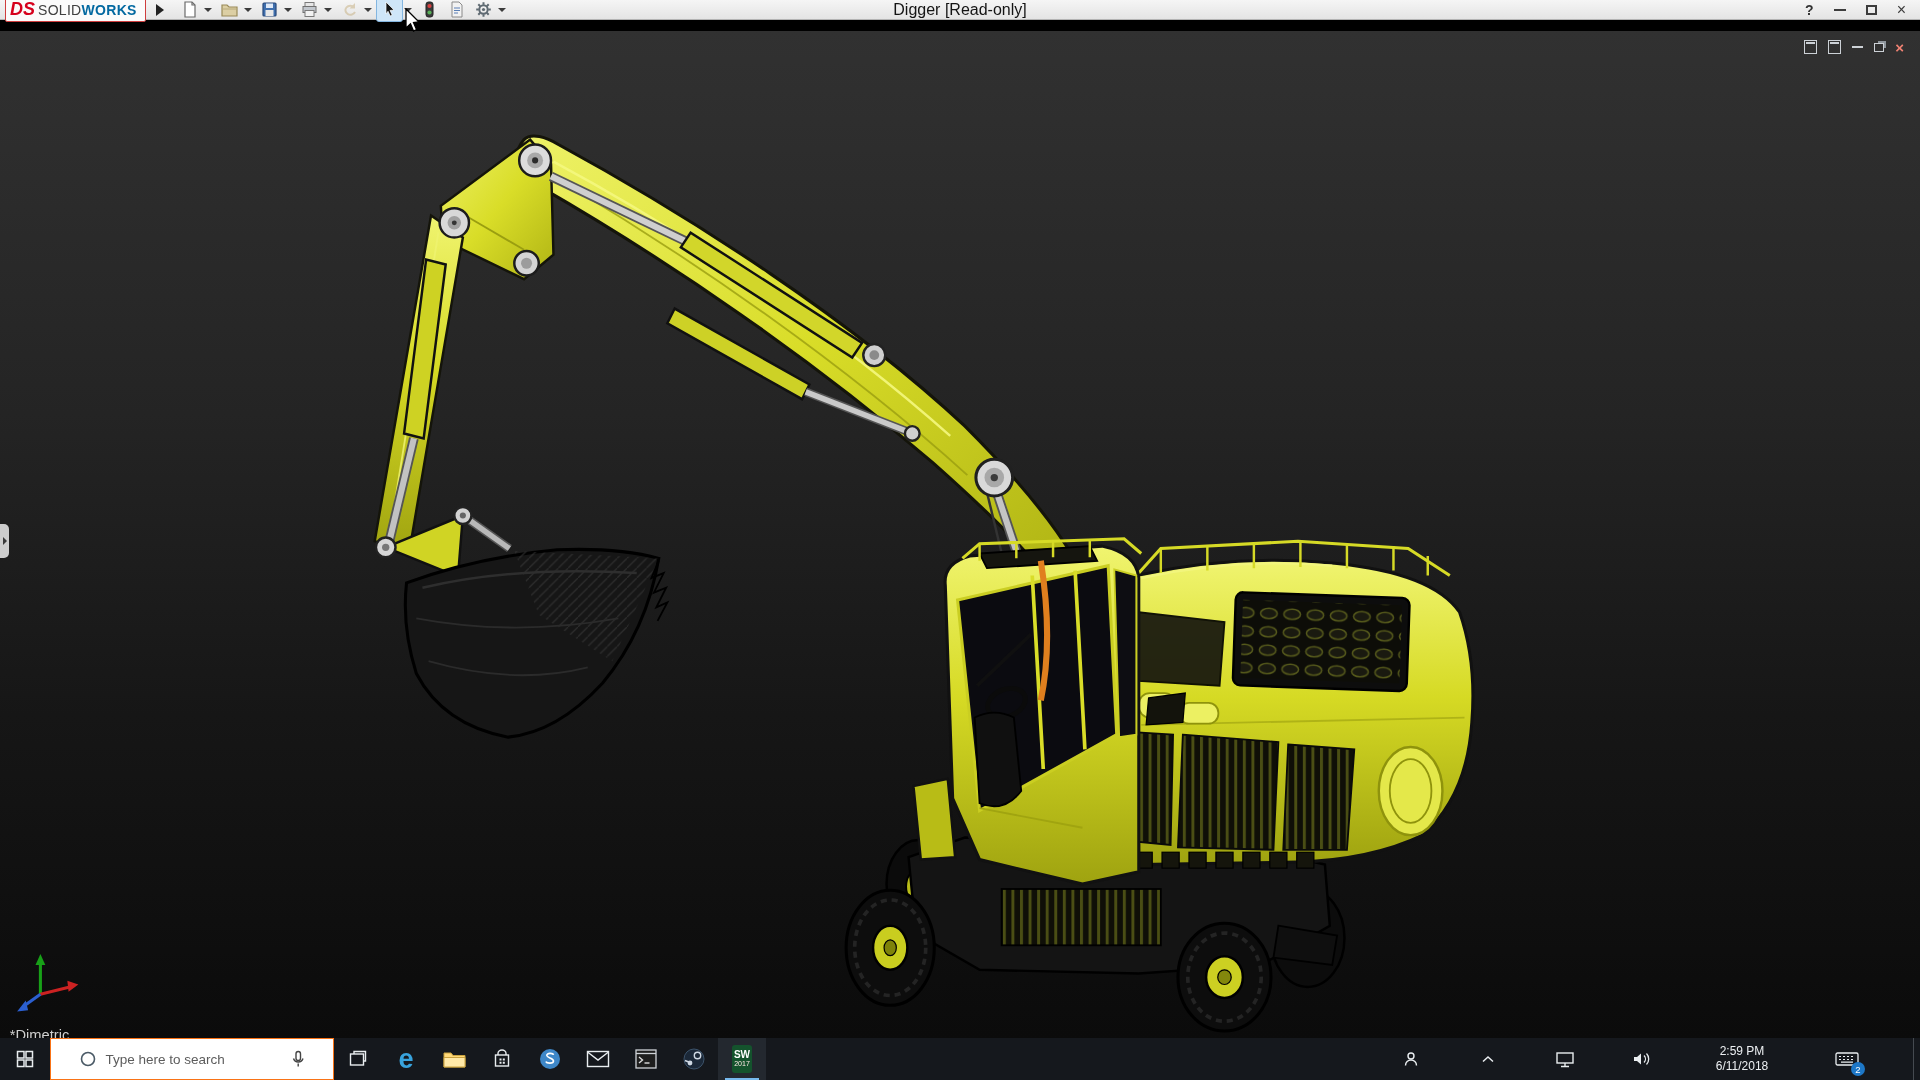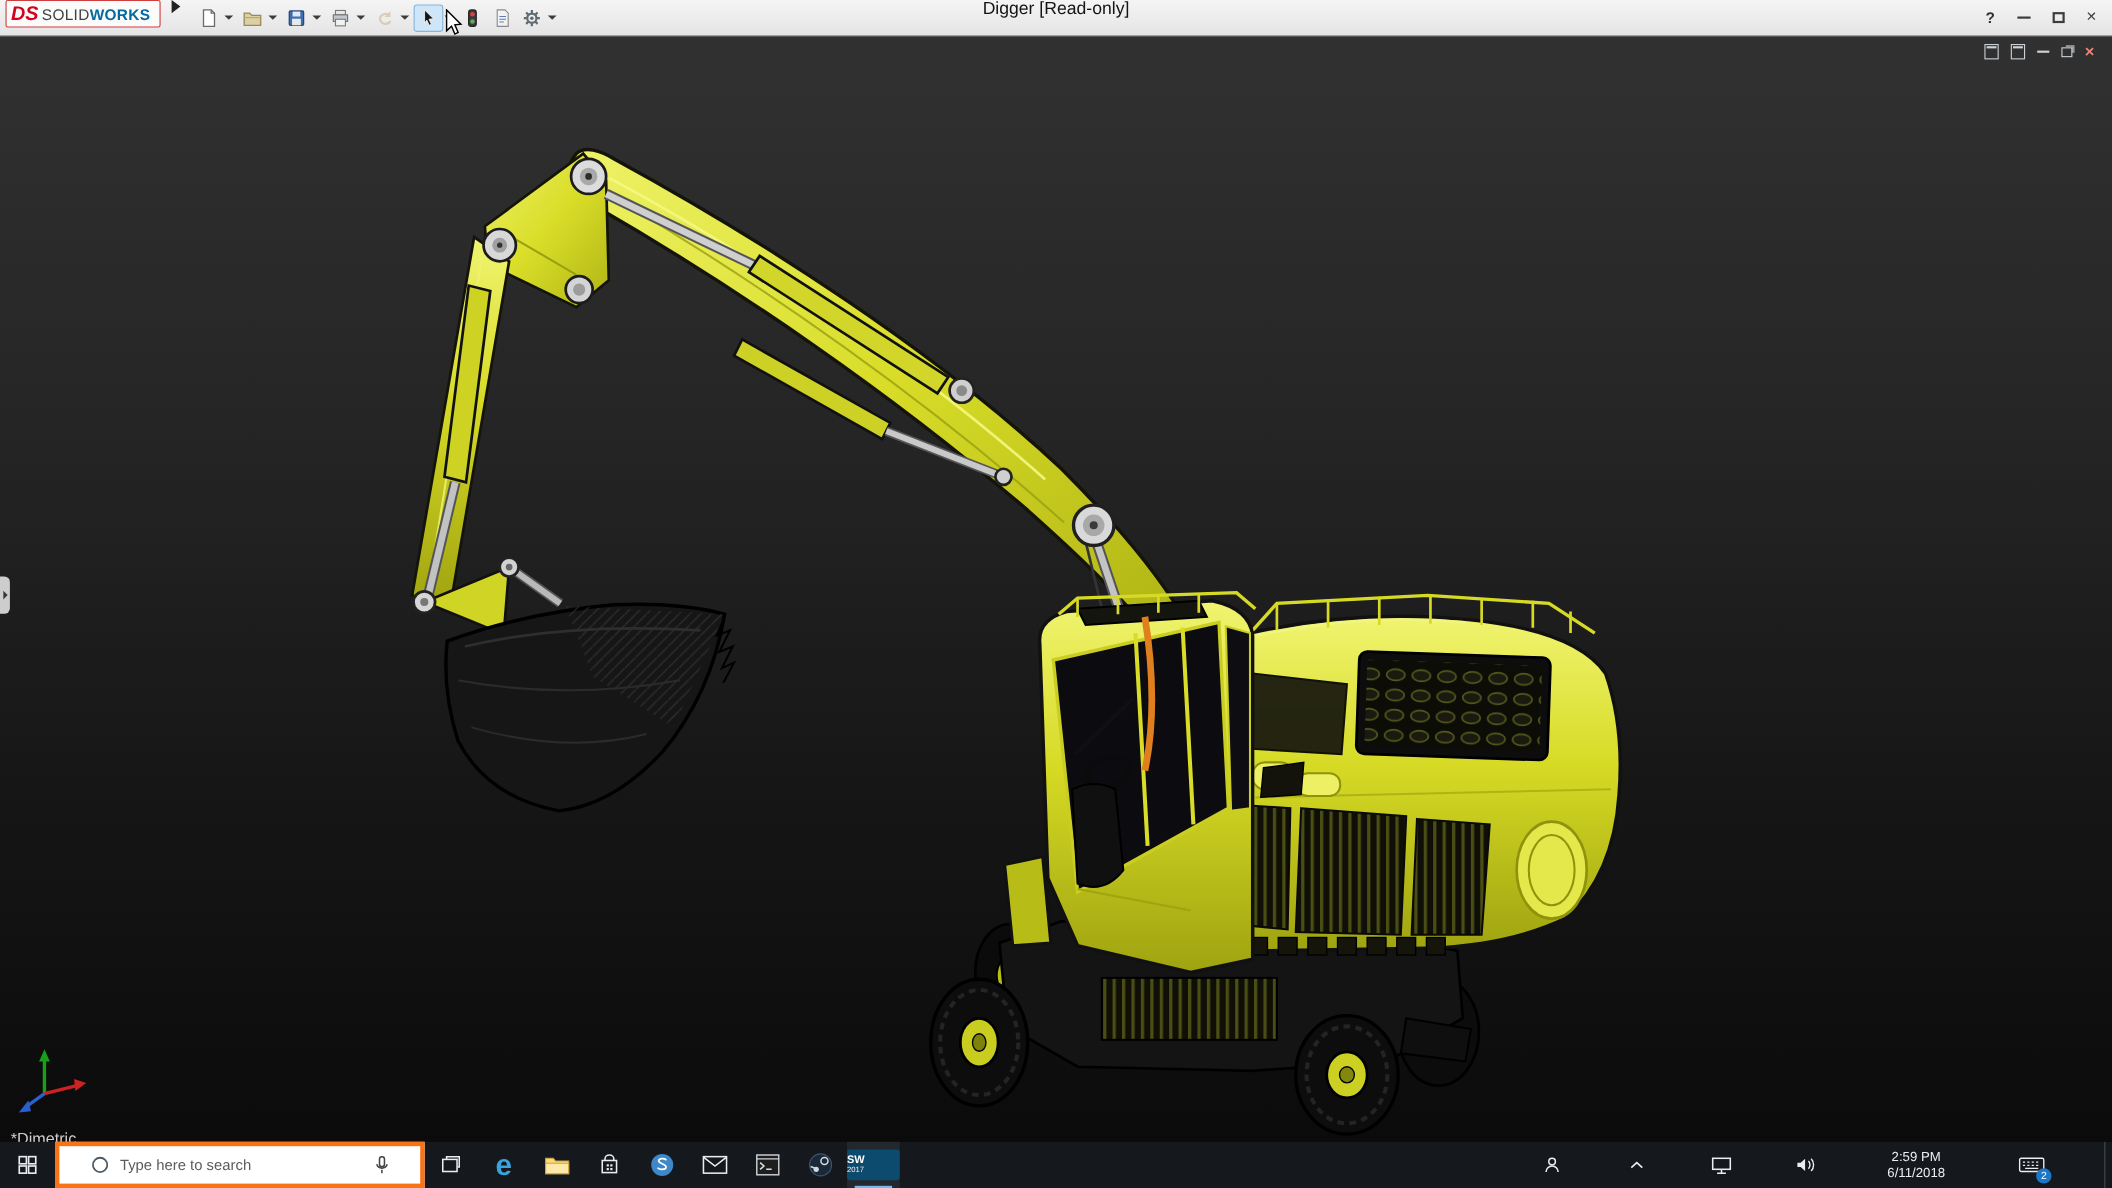--- a/index.html
+++ b/index.html
@@ -1,22 +1,22 @@
 <!DOCTYPE html>
 <html><head>
 <meta charset="utf-8">
 <style>
   * { margin:0; padding:0; box-sizing:border-box; }
   html,body { width:1920px; height:1080px; overflow:hidden; background:#000;
               font-family:"Liberation Sans", sans-serif; }
 
   
-  .titlebar { position:absolute; top:0; left:0; right:0; height:33px; z-index:30;
+  .titlebar { position:absolute; top:0; left:0; right:0; height:20px; z-index:30;
               background:linear-gradient(#f5f5f5,#e4e4e4); border-bottom:1px solid #b3b3b3;
-              display:flex; }
+              display:flex; align-items:center; }
   .logo { display:flex; align-items:center; height:25px; margin-left:5px; padding:0 8px 0 4px;
           border:1px solid #cf3d3d; border-radius:2px; background:#fbfbfb; }
   .logo-ds { color:#d6001c; font-weight:bold; font-style:italic; font-size:18px; margin-right:3px; }
   .logo-solid { color:#404040; font-weight:normal; font-size:14px; letter-spacing:.3px; }
   .logo-works { color:#0369a1; font-weight:bold; font-size:14px; letter-spacing:.3px; }
   .expand-arrow { width:0; height:0; border-left:8px solid #222; border-top:6px solid transparent;
                   border-bottom:6px solid transparent; margin:0 6px 0 10px; cursor:pointer; }
   .tb-group { display:flex; align-items:center; margin-left:6px; }
   .tbtn { width:27px; height:25px; display:flex; align-items:center; justify-content:center; border-radius:3px; }
   .tbtn.active { background:#cfe6f8; border:1px solid #84b6e0; }
@@ -47,31 +47,31 @@
   .panel-tab::after { content:""; width:0; height:0; border-left:4px solid #3a3a3a;
                       border-top:4px solid transparent; border-bottom:4px solid transparent; }
 
   
   .cursor { position:absolute; left:404px; top:8px; z-index:60; pointer-events:none; }
 
   
   .taskbar { position:absolute; bottom:0; left:0; right:0; height:42px; z-index:30;
              background:#15181d; display:flex; align-items:stretch; }
   .tb-start { width:50px; display:flex; align-items:center; justify-content:center; }
-  .tb-search { width:336px; background:#fff; border:4px solid #f97316; display:flex; align-items:center;
+  .tb-search { width:284px; background:#fff; border:1px solid #f97316; display:flex; align-items:center;
                gap:9px; padding:0 28px; }
   .tb-search input { border:none; outline:none; flex:1; font-size:13.5px; color:#333; background:transparent;
                      font-family:"Liberation Sans", sans-serif; }
   .tb-search input::placeholder { color:#5c5c5c; opacity:1; }
   .tb-app { width:48px; display:flex; align-items:center; justify-content:center; position:relative; }
   .tb-app.running { background:#23282f; }
   .tb-app.running::after { content:""; position:absolute; bottom:0; left:7px; right:7px; height:2px; background:#76b9ed; }
   .edge-glyph { font-size:27px; font-weight:bold; color:#38a3dd; line-height:27px; }
-  .sw-icon { width:48px; height:28px; border-radius:3px; background:#0c4a6e; display:flex; flex-direction:column;
-             align-items:flex-start; justify-content:center; color:#fff; }
+  .sw-icon { width:20px; height:28px; border-radius:3px; background:#14532d; display:flex; flex-direction:column;
+             align-items:center; justify-content:center; color:#fff; }
   .sw-icon .sw-l1 { font-size:10px; font-weight:bold; line-height:10px; }
   .sw-icon .sw-l2 { font-size:7px; line-height:8px; color:#ffe9e7; }
   .tray { margin-left:auto; display:flex; align-items:stretch;gap:45px; }
   .tray-icon { width:32px; display:flex; align-items:center; justify-content:center; }
   .clock { width:78px; display:flex; flex-direction:column; align-items:center; justify-content:center;
            color:#eceff2; font-size:12px; line-height:15px; }
   .kb-wrap { width:42px; position:relative; display:flex; align-items:center; justify-content:center; }
   .badge { position:absolute; right:3px; bottom:4px; width:14px; height:14px; border-radius:50%;
            background:#1d77c7; color:#fff; font-size:9.5px; display:flex; align-items:center; justify-content:center; }
   .show-desktop { width:7px; border-left:1px solid #454a50; }

